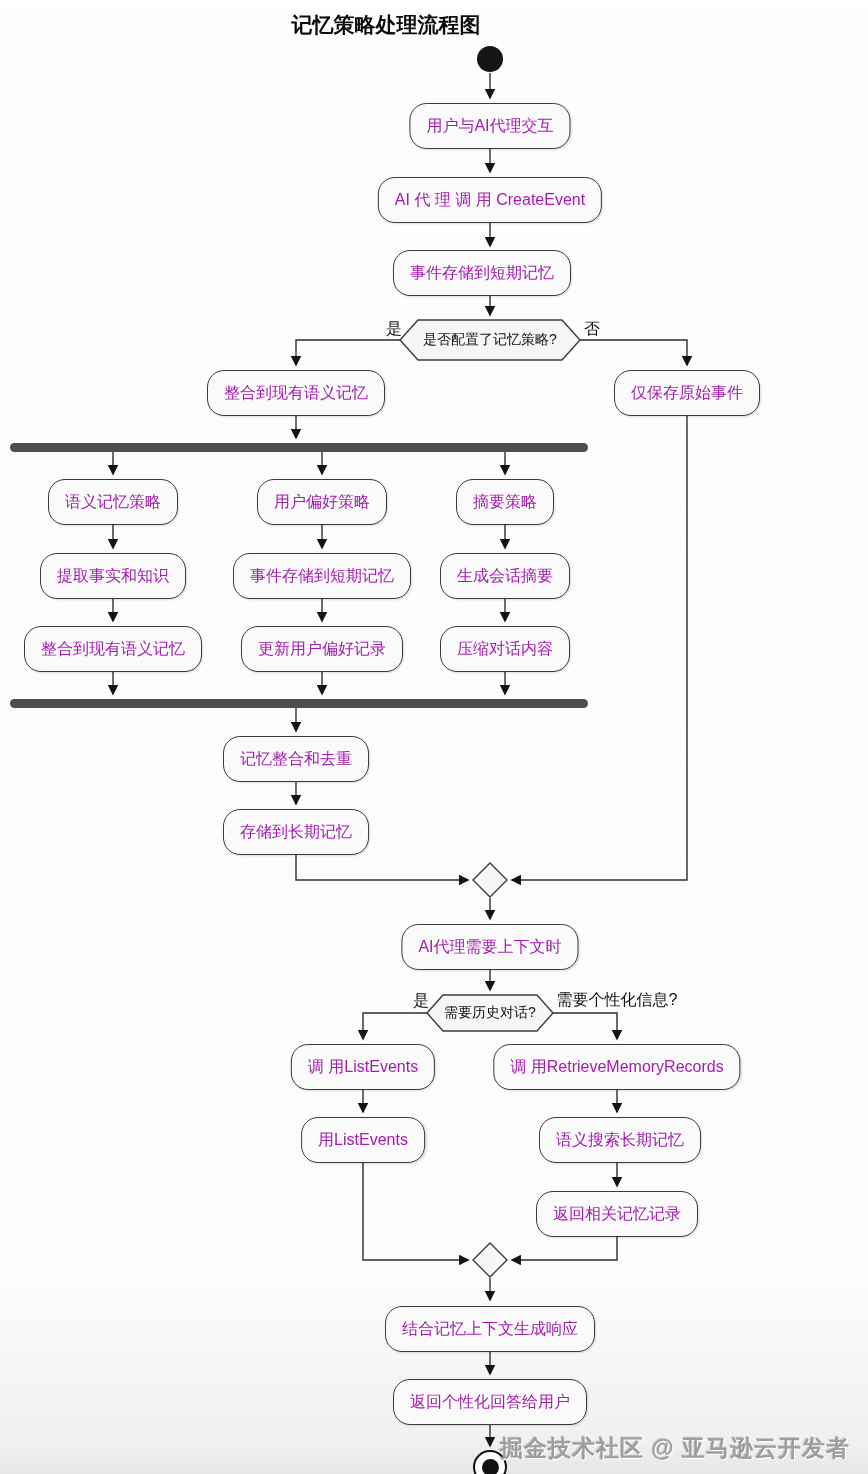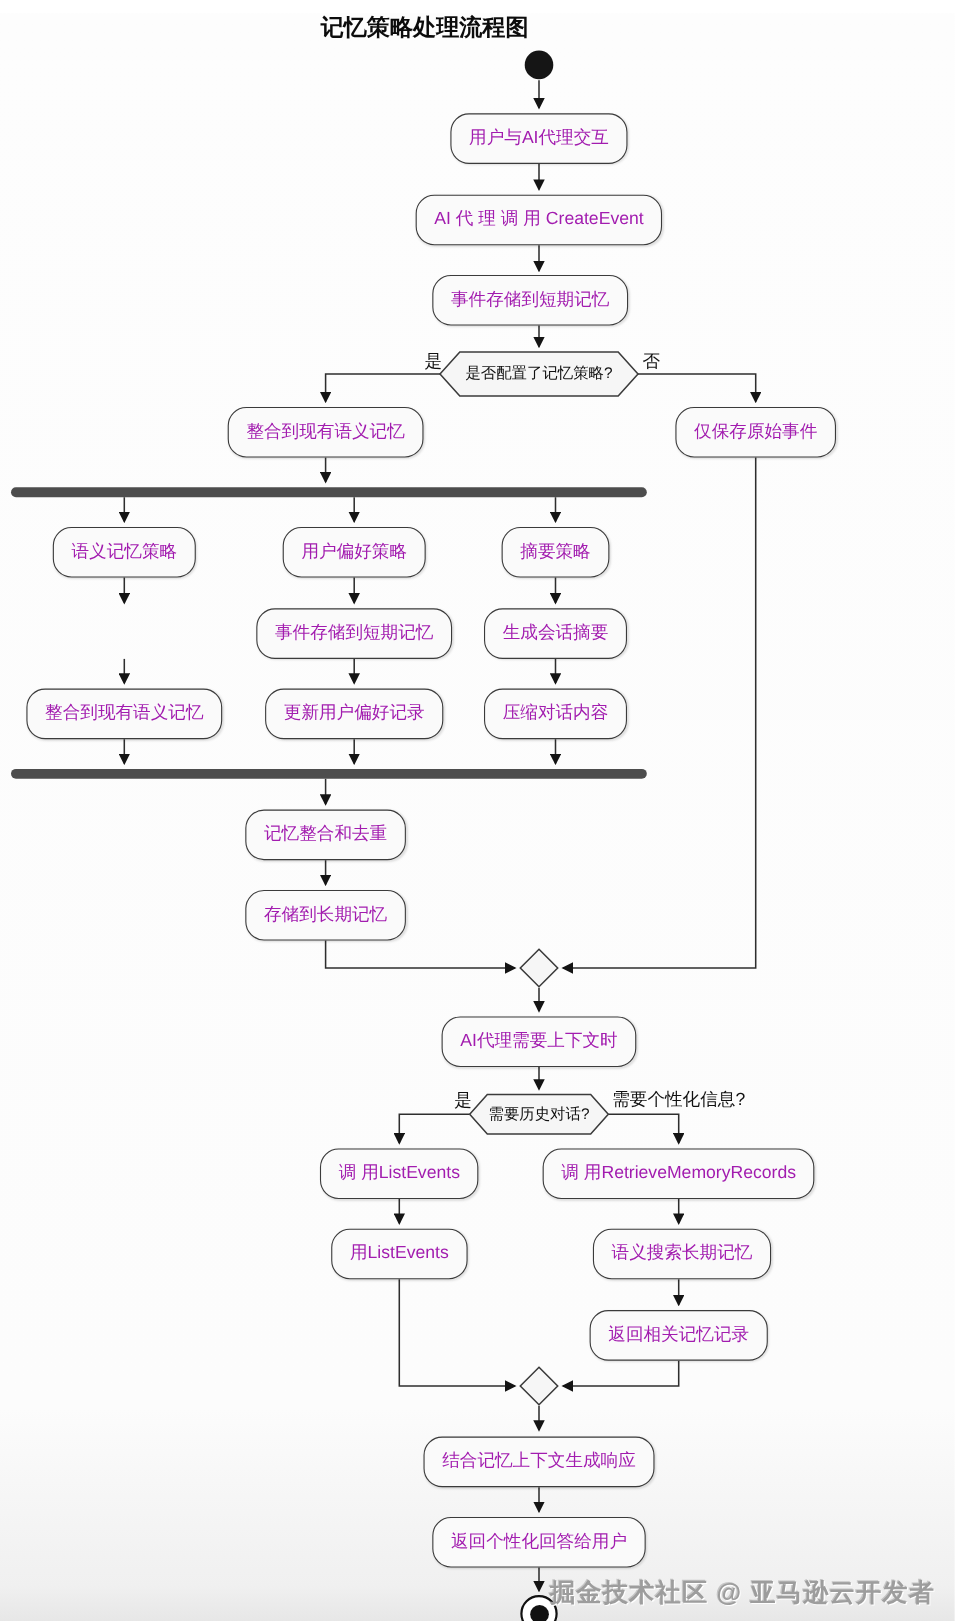--- a/index.html
+++ b/index.html
@@ -119,20 +119,21 @@
   <div class="edge-label" style="left:394px;top:317px">是</div>
   <div class="edge-label" style="left:592px;top:317px">否</div>
 
   <div class="act" style="left:296px;top:381px">整合到现有语义记忆</div>
   <div class="act" style="left:687px;top:381px">仅保存原始事件</div>
 
   <div class="act" style="left:113px;top:490px">语义记忆策略</div>
   <div class="act" style="left:322px;top:490px">用户偏好策略</div>
   <div class="act" style="left:505px;top:490px">摘要策略</div>
 
+  <div class="act" style="left:113px;top:564px">提取事实和知识</div>
   <div class="act" style="left:322px;top:564px">事件存储到短期记忆</div>
   <div class="act" style="left:505px;top:564px">生成会话摘要</div>
 
   <div class="act" style="left:113px;top:637px">整合到现有语义记忆</div>
   <div class="act" style="left:505px;top:637px">压缩对话内容</div>
   <div class="act" style="left:322px;top:637px">更新用户偏好记录</div>
 
   <div class="act" style="left:296px;top:747px">记忆整合和去重</div>
   <div class="act" style="left:296px;top:820px">存储到长期记忆</div>
 

